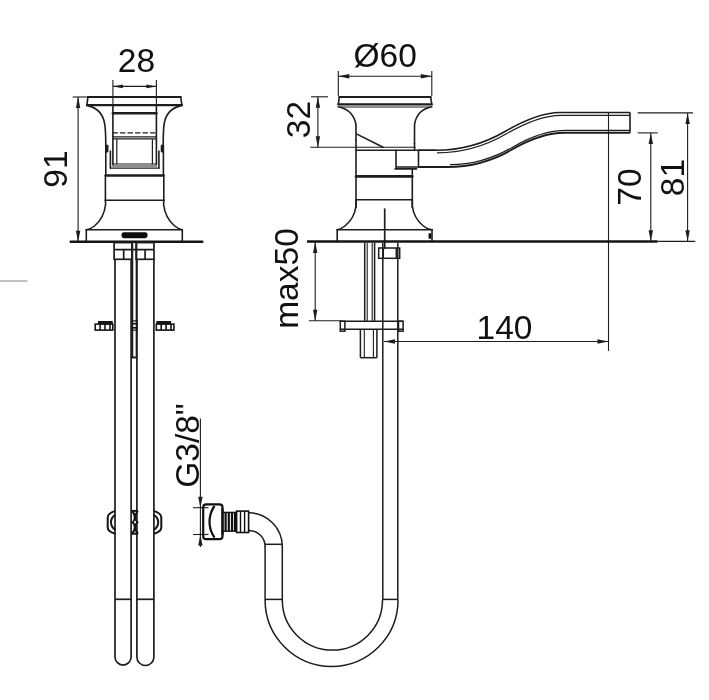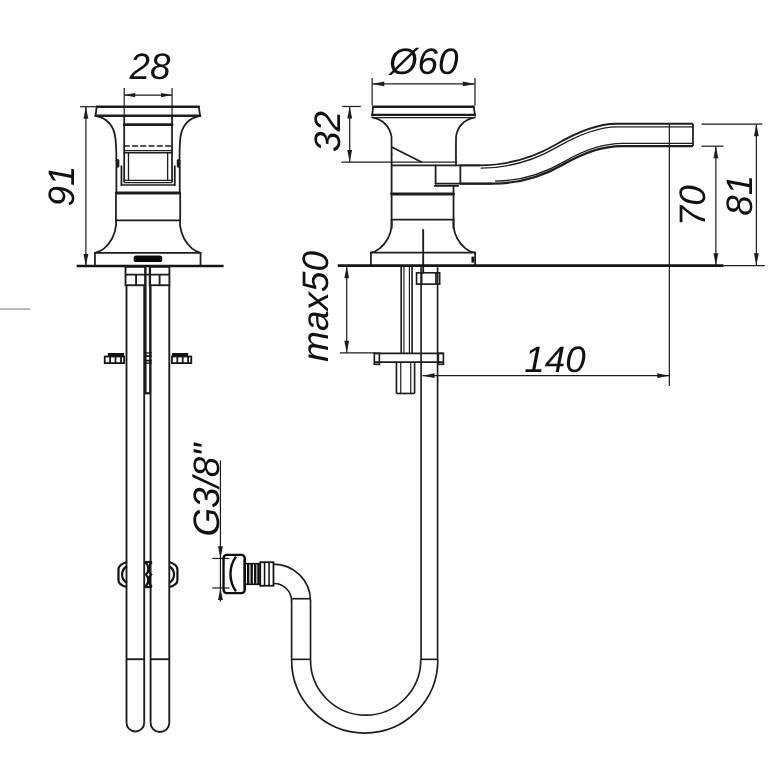--- a/index.html
+++ b/index.html
@@ -1,16 +1,16 @@
 <!DOCTYPE html>
 <html><head>
 <meta charset="utf-8">
 <style>
   html,body{margin:0;padding:0;background:#ffffff;}
-  .wrap{width:709px;height:700px;position:relative;overflow:hidden;will-change:transform;font-style:italic;}
+  .wrap{width:709px;height:700px;position:relative;overflow:hidden;will-change:transform;}
   svg{filter:blur(0.4px);}
   text{font-family:"Liberation Sans",sans-serif;fill:#111;}
 </style>
 </head>
 <body>
 <div class="wrap">
 <svg width="709" height="700" viewBox="0 0 709 700">
 <rect x="0" y="0" width="709" height="700" fill="#ffffff"></rect>
 
 <line x1="0" y1="281" x2="27.5" y2="281" stroke="#a8a8a8" stroke-width="1.4"></line>

